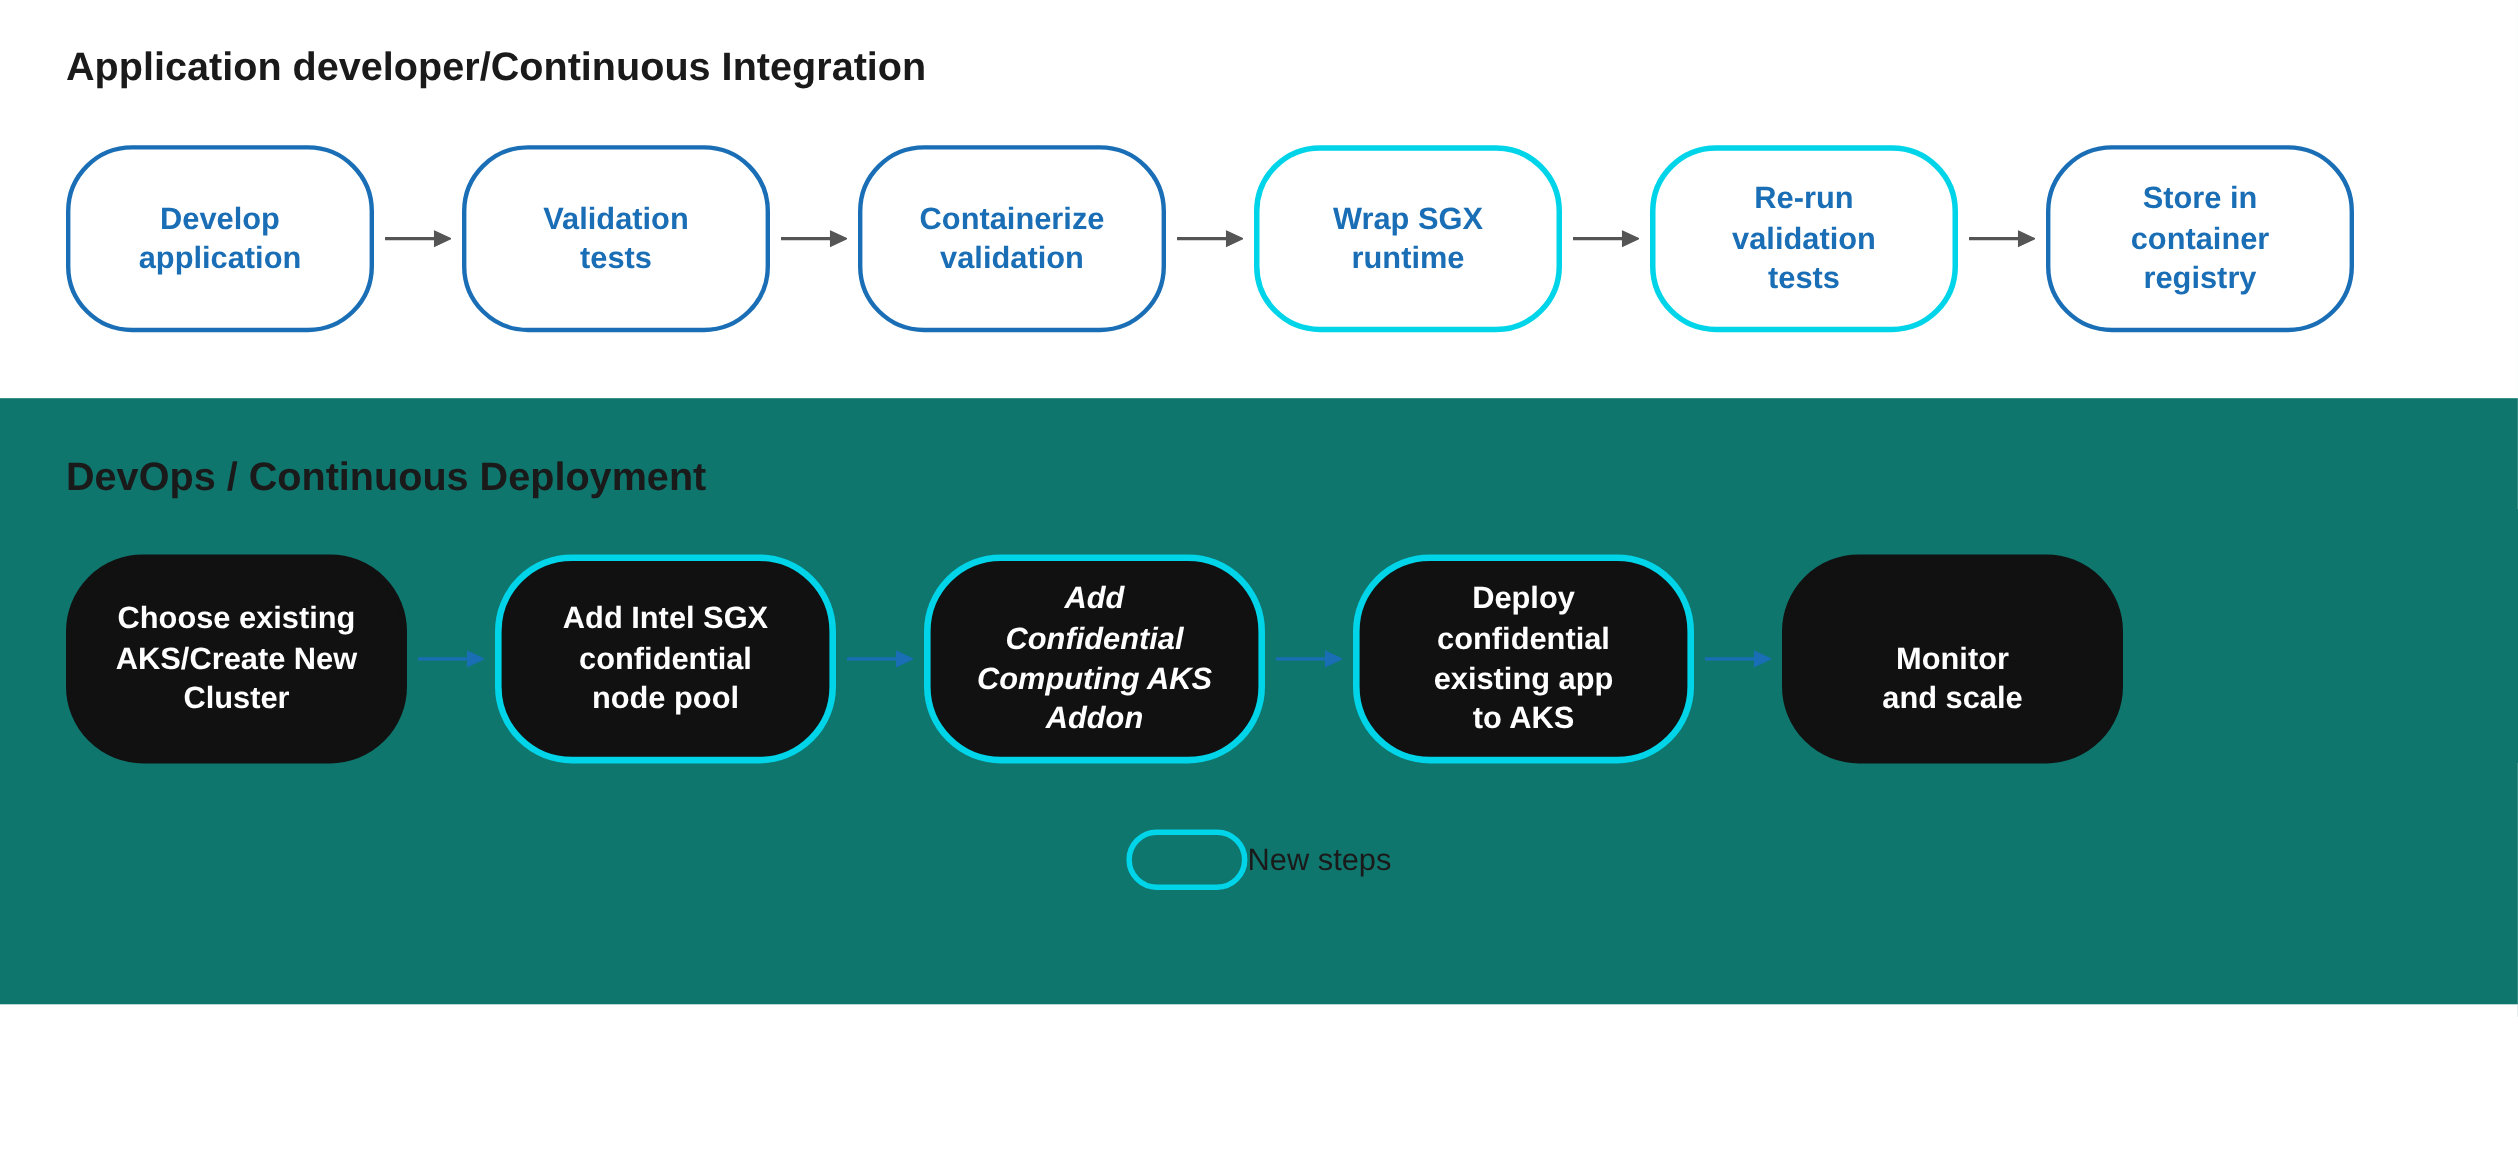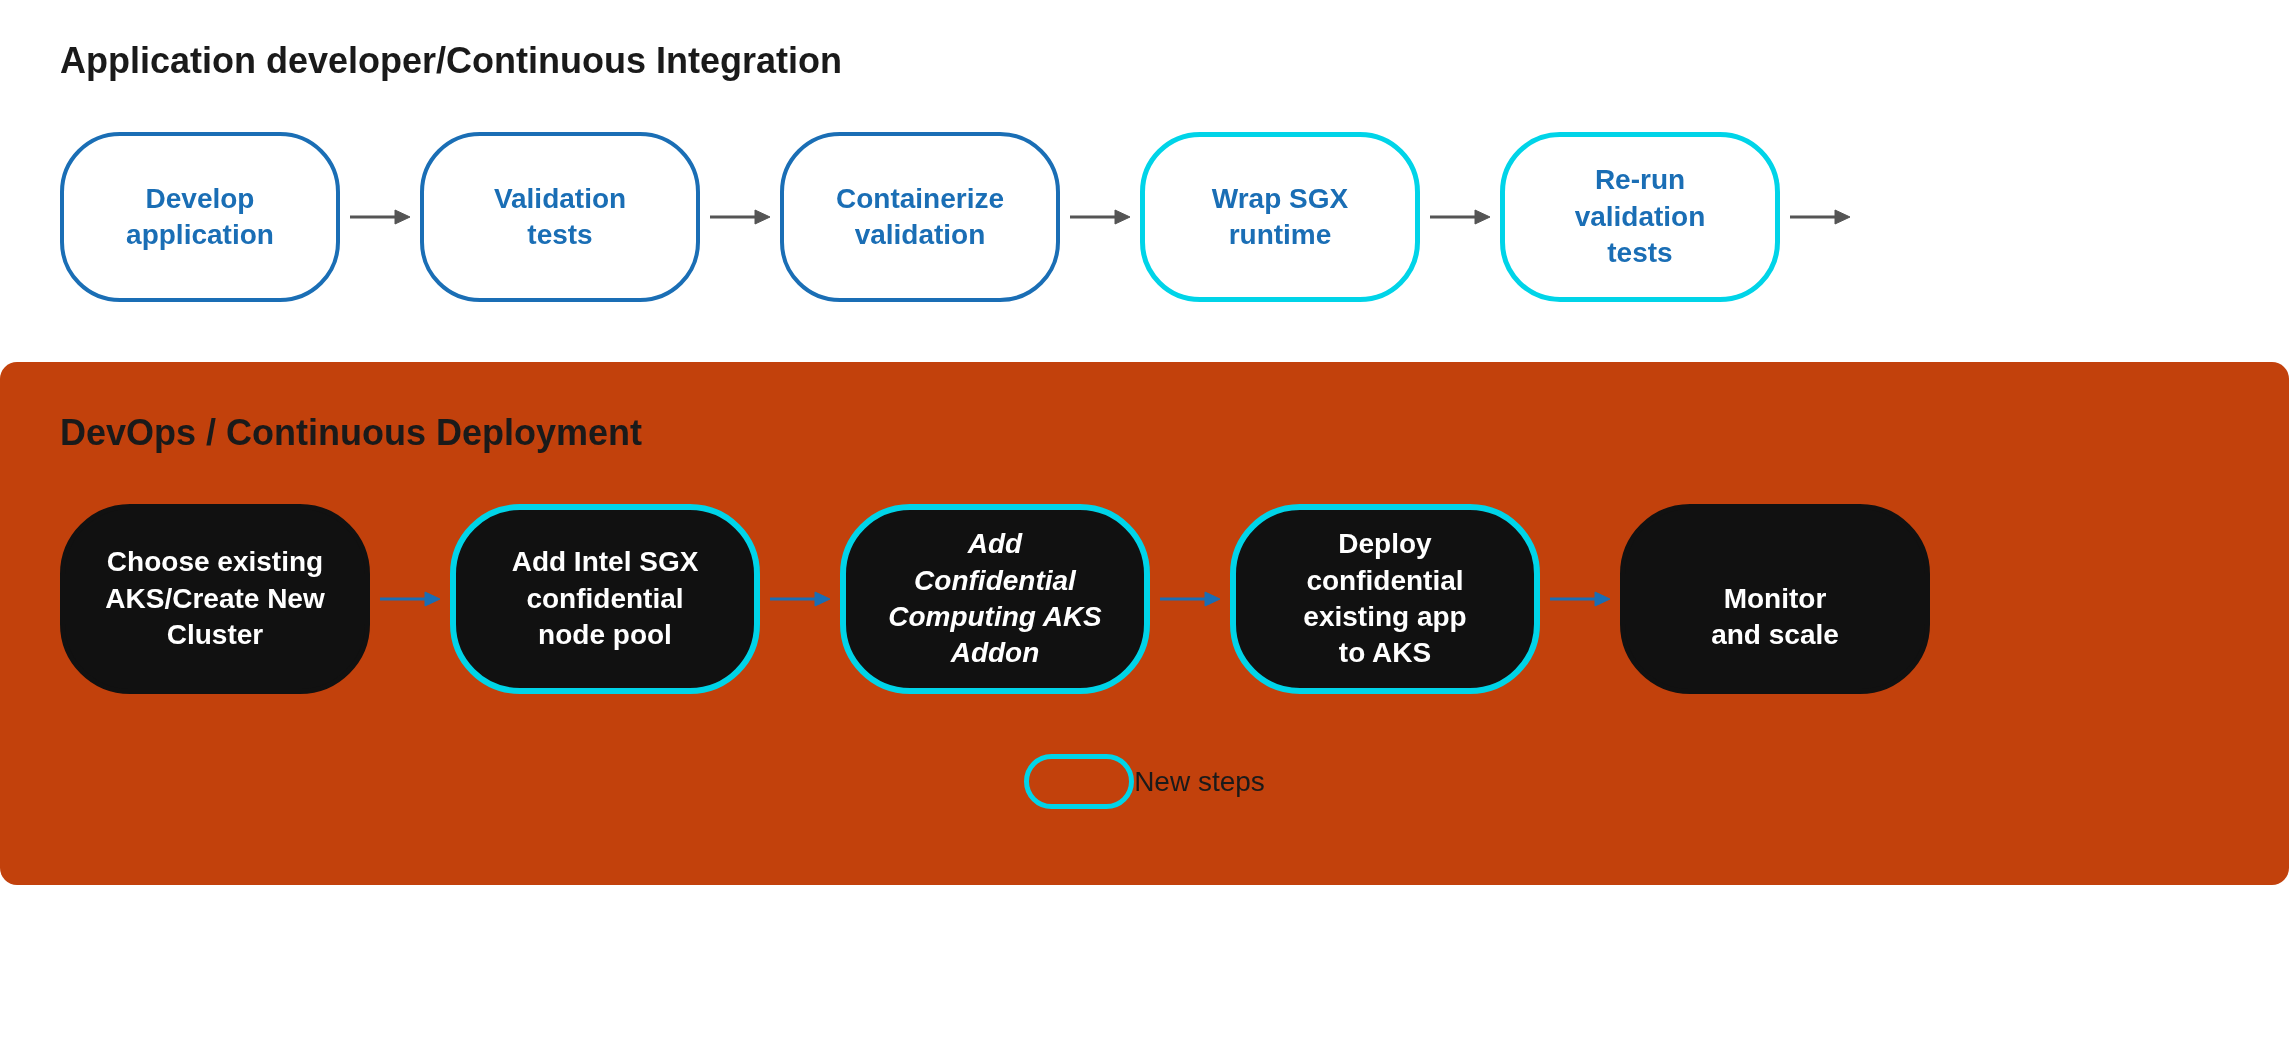--- a/index.html
+++ b/index.html
@@ -10,23 +10,22 @@
       width: 2289px;
       min-height: 1057px;
     }
 
     .top-section {
       background: #ffffff;
       padding: 40px 44px 60px 60px;
     }
 
     .bottom-section {
-      background: #c2410c;
-      padding: 50px 60px 76px 60px;
-      border-radius: 17px;
+      background: #0f766e;
+      padding: 50px 60px 104px 60px;
     }
 
     .section-title {
       font-size: 36px;
       font-weight: 600;
       color: #1a1a1a;
       margin-bottom: 50px;
     }
 
     .flow-row {
@@ -199,20 +198,25 @@
 tests</span>
     </div>
 
     <div class="arrow top-arrow">
       <svg viewBox="0 0 60 30" xmlns="http://www.w3.org/2000/svg">
         <line x1="0" y1="15" x2="45" y2="15" stroke="#555" stroke-width="3"></line>
         <polygon points="45,8 60,15 45,22" fill="#555"></polygon>
       </svg>
     </div>
 
+    <div class="top-node top-node-regular">
+      <span style="white-space:pre-line;">Store in
+container
+registry</span>
+    </div>
 
   </div>
 </div>
 
 <div class="bottom-section">
   <div class="section-title">DevOps / Continuous Deployment</div>
 
   <div class="flow-row">
 
     <div class="bottom-node bottom-node-regular">

